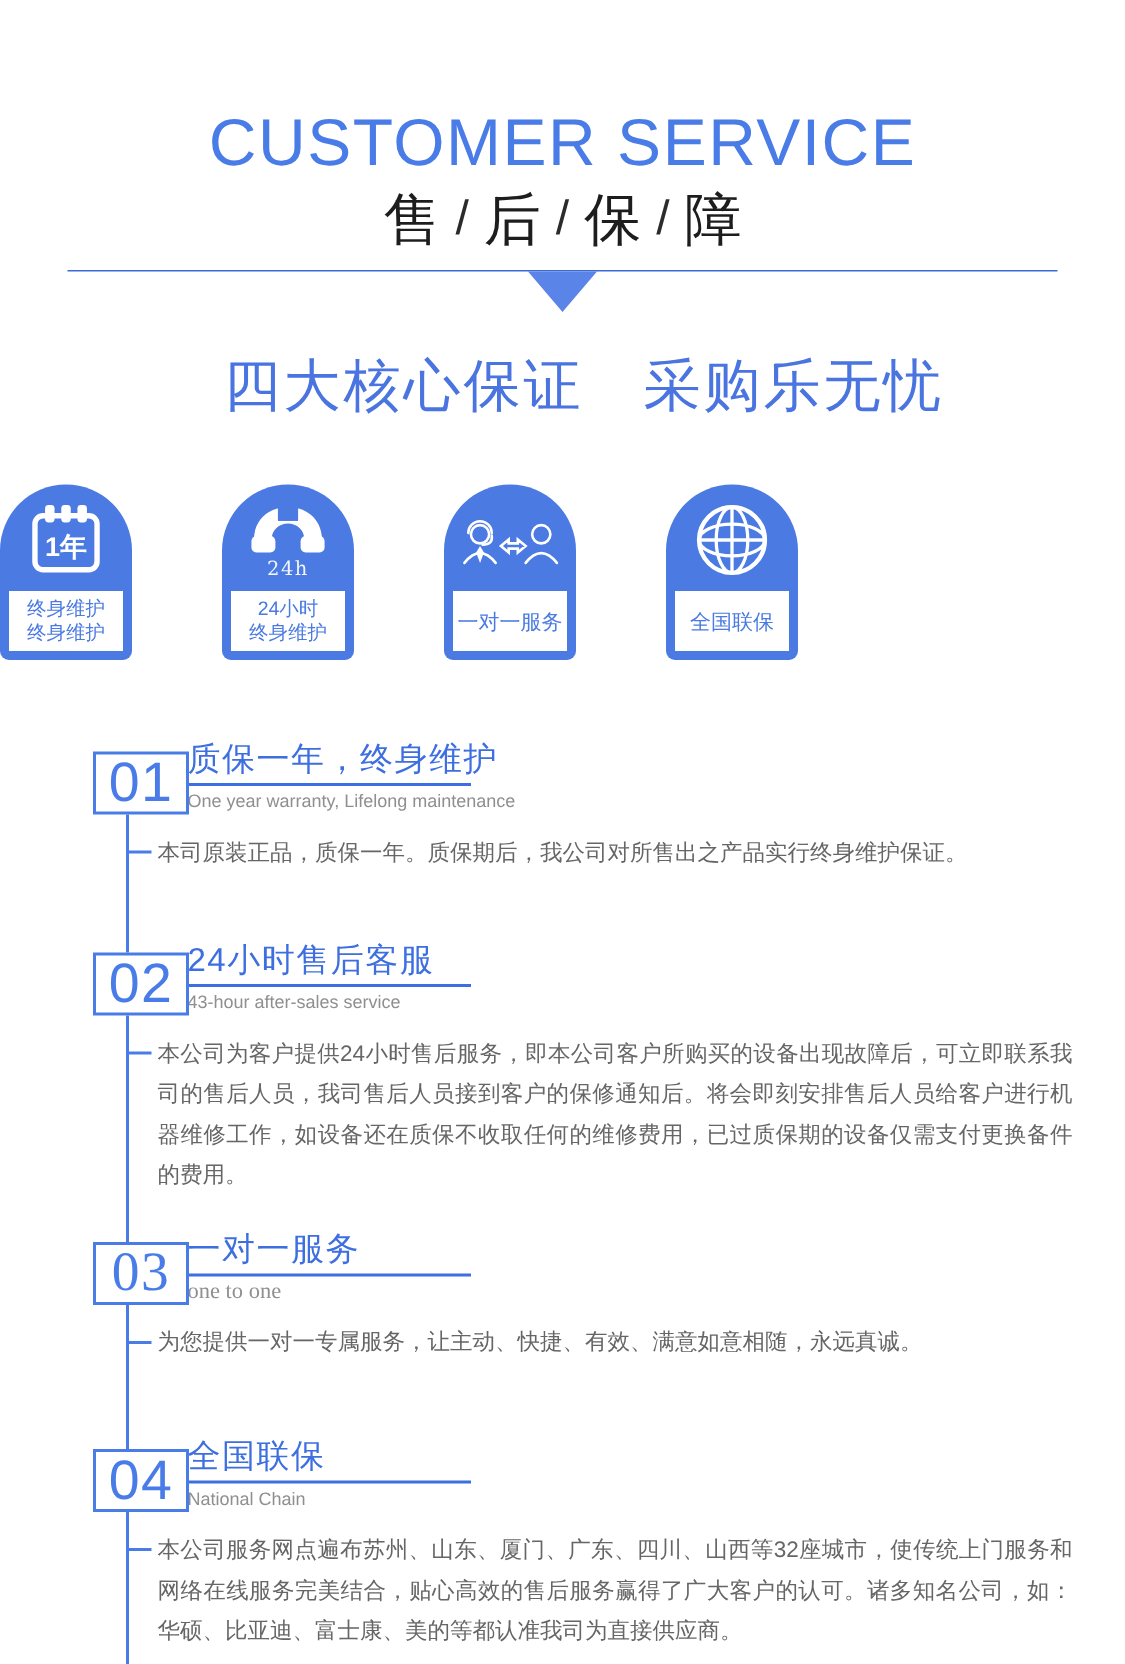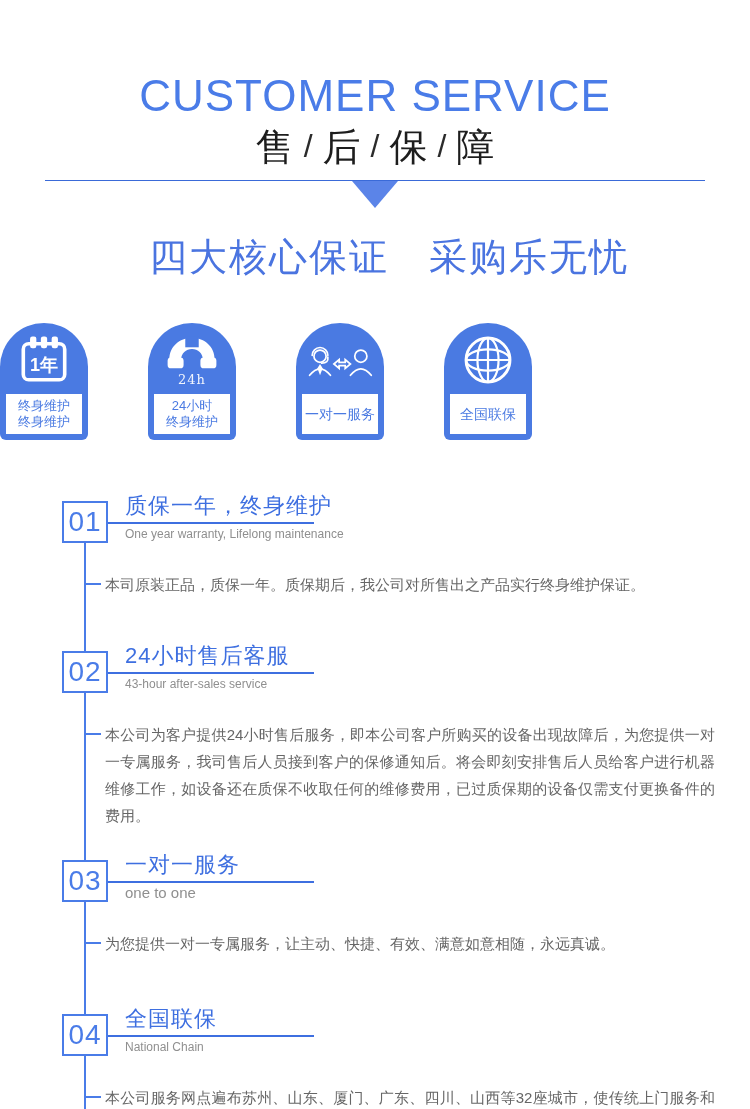--- a/index.html
+++ b/index.html
@@ -29,32 +29,32 @@
   .icon-caption { color:rgba(255,255,255,.92); font-family:"DejaVu Serif","Liberation Serif",serif; font-size:13px; letter-spacing:1px; margin-top:2px; text-align:center; }
   .badge-label { position:absolute; left:6px; right:6px; bottom:6px; height:40px; background:#fff;
     color:#4a7ae2; display:flex; flex-direction:column; align-items:center; justify-content:center;
     font-size:13px; line-height:16px; font-weight:400; }
   .badge-label.single { font-size:14px; }
 
   
   .timeline { position:relative; margin-top:52px; padding-bottom:60px; }
   .vline { position:absolute; left:84px; top:34px; bottom:0; width:2px; background:#4a7ce8; }
   .section { position:relative; padding-left:125px; z-index:1; }
-  .num-box { position:absolute; left:62px; top:9px; width:46px; height:42px; background:#fff;
-    border:2px solid #4a7ce8; color:#4a7ce8; font-size:28px; font-weight:300; line-height:38px;
+  .num-box { position:absolute; left:62px; top:9px; width:64px; height:42px; background:#fff;
+    border:2px solid #4a7ce8; color:#4a7ce8; font-size:37px; font-weight:300; line-height:38px;
     text-align:center; letter-spacing:1px; z-index:2; }
   .sec-underline { position:absolute; left:107px; top:30px; width:207px; height:2px; background:#3e6fe0; }
   .sec-title { font-size:22px; color:#3e6fe0; font-weight:400; line-height:28px; letter-spacing:1px; }
   .sec-subtitle { margin-top:7px; font-size:12px; color:#8f8f8f; line-height:14px; }
   .sec-subtitle.tiny { font-size:15px; }
-  .sec-body { position:relative; margin:30px 0 0 -20px; width:610px; font-size:15px; line-height:27px; color:#666; text-align:justify; }
+  .sec-body { position:relative; margin:14px 0 0 -20px; width:610px; font-size:15px; line-height:27px; color:#666; text-align:justify; }
   .dash { position:absolute; left:-20px; top:12px; width:16px; height:2px; background:#4a7ce8; }
   .s1 { margin-bottom:44px; }
   .s2 { margin-bottom:22px; }
-  .s3 { margin-bottom:48px; }
+  .s3 { margin-bottom:48px;font-family:Liberation Serif, serif; }
   .s4 { margin-bottom:0; }
 
   svg text { font-family:"Liberation Sans","DejaVu Sans",sans-serif; }
 </style>
 </head>
 <body>
 
 <div class="page">
 
   <div class="header">
@@ -157,21 +157,21 @@
       </div>
     </div>
 
     <div class="section s2">
       <div class="num-box">02</div>
       <div class="sec-underline"></div>
       <div class="sec-title">24小时售后客服</div>
       <div class="sec-subtitle">43-hour after-sales service</div>
       <div class="sec-body">
         <span class="dash"></span>
-        <span>本公司为客户提供24小时售后服务，即本公司客户所购买的设备出现故障后，为您提供一对一专属服务，我司售后人员接到客户的保修通知后。将会即刻安排售后人员给客户进行机器维修工作，如设备还在质保不收取任何的维修费用，已过质保期的设备仅需支付更换备件的费用。</span>
+        <span>本公司为客户提供24小时售后服务，即本公司客户所购买的设备出现故障后，可立即联系我司的售后人员，我司售后人员接到客户的保修通知后。将会即刻安排售后人员给客户进行机器维修工作，如设备还在质保不收取任何的维修费用，已过质保期的设备仅需支付更换备件的费用。</span>
       </div>
     </div>
 
     <div class="section s3">
       <div class="num-box">03</div>
       <div class="sec-underline"></div>
       <div class="sec-title">一对一服务</div>
       <div class="sec-subtitle tiny">one to one</div>
       <div class="sec-body">
         <span class="dash"></span>

